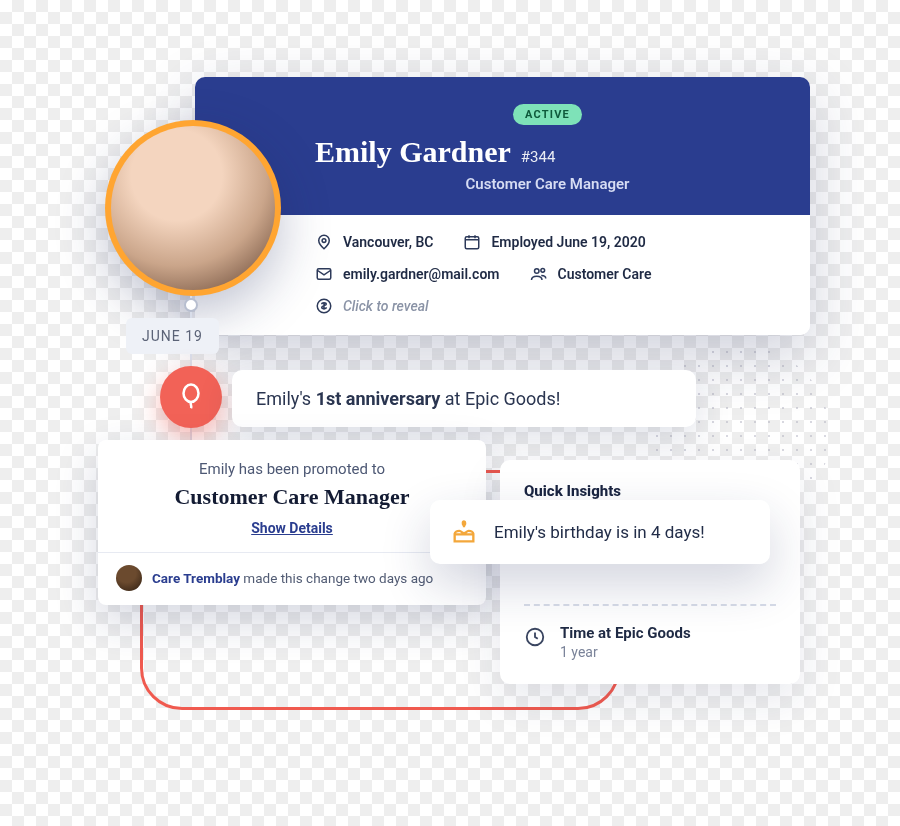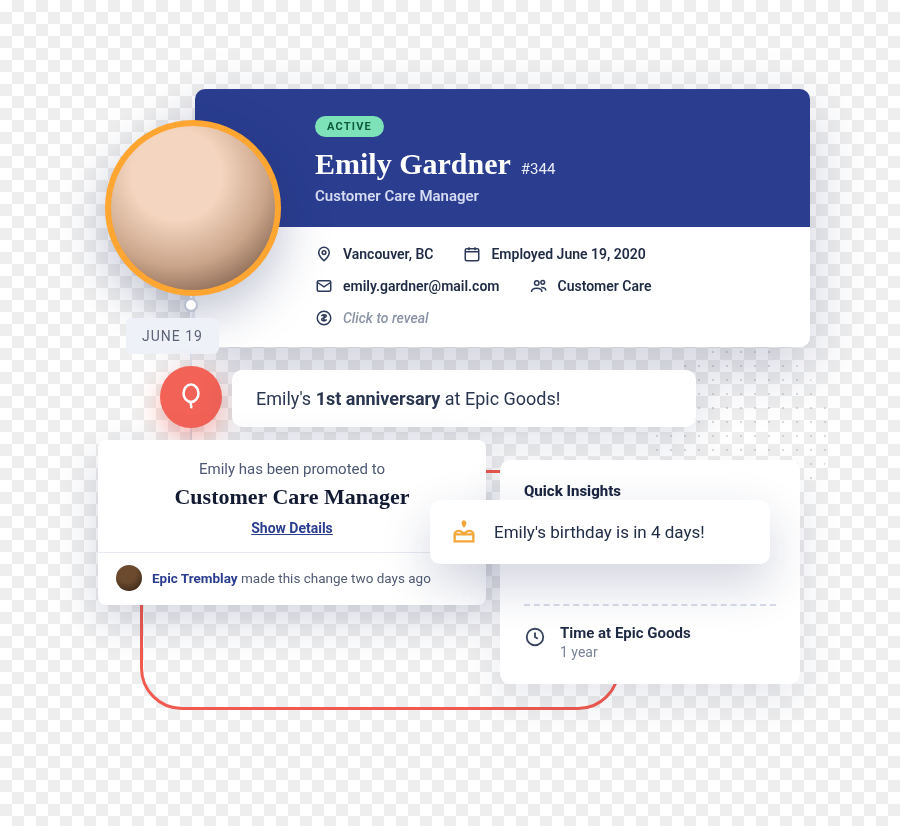--- a/index.html
+++ b/index.html
@@ -39,27 +39,28 @@
     left: 140px;
     width: 480px;
     height: 240px;
     border: 3px solid #f05a4f;
     border-radius: 42px;
     background: transparent;
   }
   
   .profile-card {
     position: absolute;
-    top: 89px;
+    top: 77px;
     left: 195px;
     width: 615px;
     background: #fff;
     border-radius: 10px;
     box-shadow: 0 20px 60px rgba(30,40,90,.22);
     overflow: hidden;
+    text-align: center;
   }
   .profile-header {
     background: #2a3d8f;
     color: #fff;
     padding: 26px 30px 22px 120px;
   }
   .badge {
     display: inline-block;
     background: #7ee2b8;
     color: #0e5a3b;
@@ -300,21 +301,21 @@
   </div>
 
   <div class="promo-card">
     <div class="promo-intro">Emily has been promoted to</div>
     <div class="promo-title">Customer Care Manager</div>
     <a class="promo-link">Show Details</a>
     <div class="promo-divider"></div>
     <div class="promo-footer">
       <div class="mini-avatar"></div>
       <div>
-        <span class="author">Epic Tremblay</span><span> made this change two days ago</span>
+        <span class="author">Care Tremblay</span><span> made this change two days ago</span>
       </div>
     </div>
   </div>
 
   <div class="insights-card">
     <div class="insights-title">Quick Insights</div>
     <div class="insights-dash"></div>
     <div class="insight-row">
       <span class="icon">
         <svg viewBox="0 0 24 24" width="22" height="22" fill="none" stroke="currentColor" stroke-width="2">

